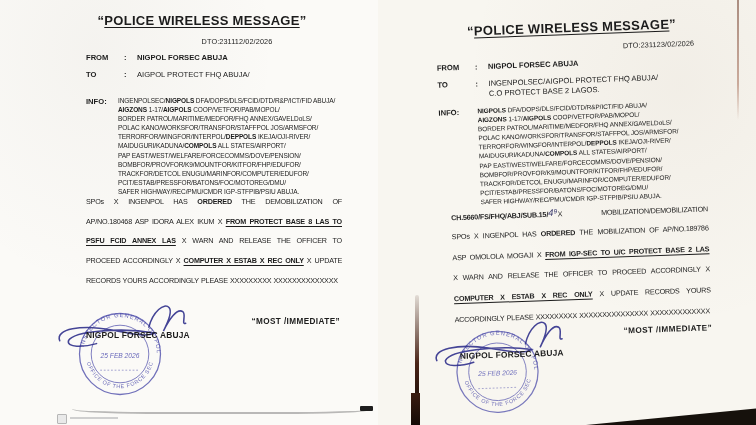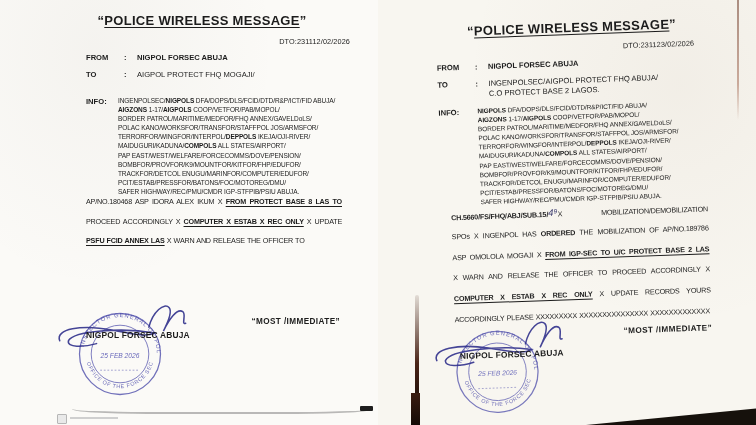--- a/index.html
+++ b/index.html
@@ -40,55 +40,57 @@
 </style>
 </head>
 <body>
 
 <div class="canvas">
 
   <section class="page left">
 
     <div class="abs title" style="left:12px;top:13px;width:380px;">“<b class="u">POLICE WIRELESS MESSAGE</b>”</div>
 
-    <div class="abs dto" style="left:160px;top:37px;width:190px;">DTO:231112/02/2026</div>
+    <div class="abs dto" style="left:142px;top:37px;width:190px;text-align:center;">DTO:231112/02/2026</div>
 
     <div class="abs meta-row" style="left:86px;top:53px;right:30px;">
       <span class="meta-label">FROM</span>
       <span class="meta-colon">:</span>
       <span class="v-bold">NIGPOL FORSEC ABUJA</span>
     </div>
 
     <div class="abs meta-row" style="left:86px;top:70px;right:20px;">
       <span class="meta-label">TO</span>
       <span class="meta-colon">:</span>
       <span>
-        <div>AIGPOL PROTECT FHQ MOGAJI/</div>
+        <div>AIGPOL PROTECT FHQ ABUJA/</div>
       </span>
     </div>
 
     <div class="abs meta-label" style="left:86px;top:97px;font-size:7.6px;">INFO:</div>
     <div class="abs info-list" style="left:118px;top:96px;right:25px;">
         <div class="info-line">INGENPOLSEC/<b>NIGPOLS</b> DFA/DOPS/DLS/FCID/DTD/R&amp;P/ICT/FID ABUJA/</div>
         <div class="info-line"><b>AIGZONS</b> 1-17/<b>AIGPOLS</b> COOP/VETFOR/PAB/MOPOL/</div>
         <div class="info-line">BORDER PATROL/MARITIME/MEDFOR/FHQ ANNEX/GAVELDoLS/</div>
         <div class="info-line">POLAC KANO/WORKSFOR/TRANSFOR/STAFFPOL JOS/ARMSFOR/</div>
         <div class="info-line">TERRORFOR/WINGFOR/INTERPOL/<b>DEPPOLS</b> IKEJA/OJI-RIVER/</div>
         <div class="info-line">MAIDUGURI/KADUNA/<b>COMPOLS</b> ALL STATES/AIRPORT/</div>
         <div class="info-line">PAP EAST/WEST/WELFARE/FORCECOMMS/DOVE/PENSION/</div>
         <div class="info-line">BOMBFOR/PROVFOR/K9/MOUNTFOR/KITFOR/FHP/EDUFOR/</div>
         <div class="info-line">TRACKFOR/DETCOL ENUGU/MARINFOR/COMPUTER/EDUFOR/</div>
         <div class="info-line">PCIT/ESTAB/PRESSFOR/BATONS/FOC/MOTOREG/DMU/</div>
         <div class="info-line">SAFER HIGHWAY/REC/PMU/CMDR IGP-STFPIB/PSIU ABUJA.</div>
       </div>
 
     <div class="abs body-block" style="left:86px;top:197px;width:256px;">
+        <div class="body-line">SPOs X INGENPOL HAS <b>ORDERED</b> THE DEMOBILIZATION OF</div>
         <div class="body-line">AP/NO.180468 ASP IDORA ALEX IKUM X <b class="u">FROM PROTECT BASE 8 LAS TO</b></div>
+        <div class="body-line"><b class="u">PSFU FCID ANNEX LAS</b> X WARN AND RELEASE THE OFFICER TO</div>
         <div class="body-line">PROCEED ACCORDINGLY X <b class="u">COMPUTER X ESTAB X REC ONLY</b> X UPDATE</div>
-        <div class="body-line"><b class="u">PSFU FCID ANNEX LAS</b> X WARN AND RELEASE THE OFFICER TO</div>
+        <div class="body-line">RECORDS YOURS ACCORDINGLY PLEASE XXXXXXXXX XXXXXXXXXXXXXX</div>
       </div>
 
     <div class="abs priority" style="left:180px;top:317px;width:160px;">“MOST /IMMEDIATE”</div>
 
     <svg class="abs stamp" style="left:66px;top:300px;width:108px;height:108px;" viewBox="0 0 120 120">
       <g fill="none" stroke="#4343a6" opacity=".75">
         <circle cx="60" cy="60" r="45" stroke-width="1.4"></circle>
         <circle cx="60" cy="60" r="32" stroke-width="1"></circle>
       </g>
       <defs>

